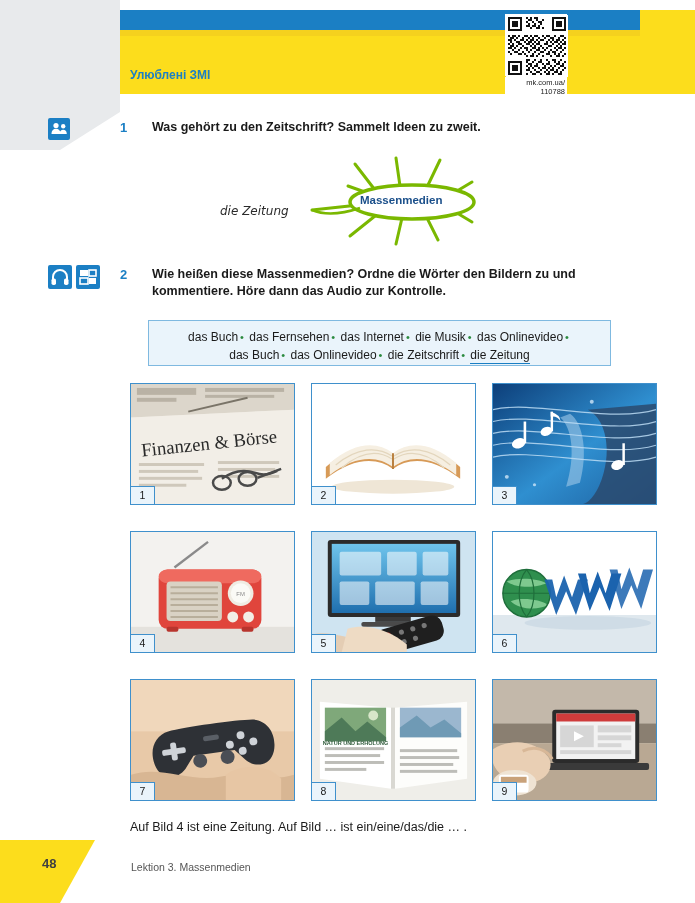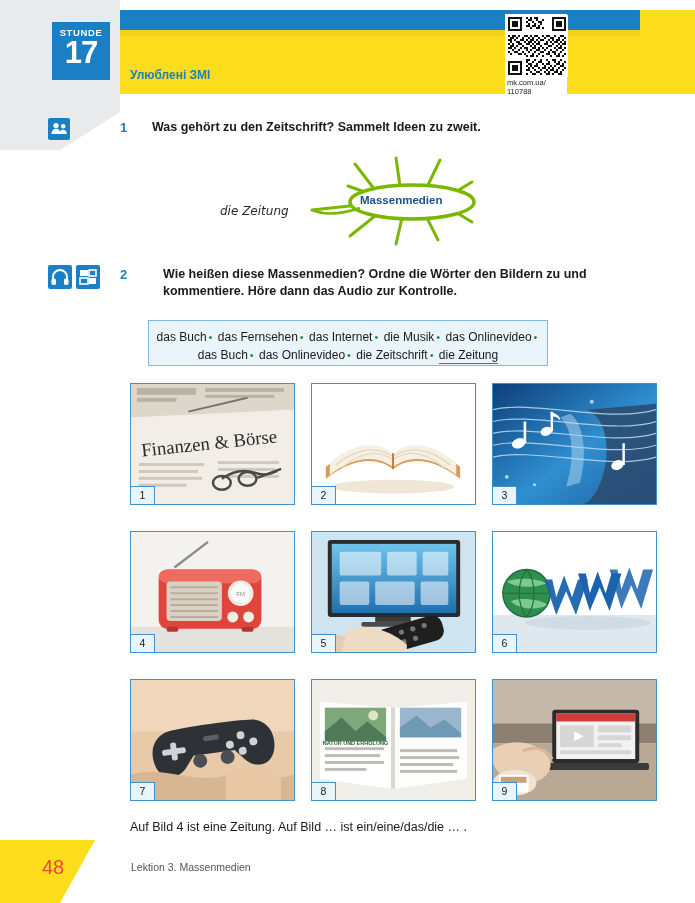--- a/index.html
+++ b/index.html
@@ -86,21 +86,21 @@
     font-size: 12px;
     font-weight: bold;
     color: #1b7fc4;
   }
 
   
   .qr-wrap {
     position: absolute;
     left: 505px; top: 14px;
     width: 62px;
-    text-align: left;
+    text-align: right;
   }
   .qr-box {
     width: 62px; height: 62px;
     background: #ffffff;
     border: 1px solid #ffffff;
   }
   .qr-canvas { display: block; }
   .qr-url {
     font-size: 7.5px;
     color: #222;
@@ -168,31 +168,31 @@
     background: #1b7fc4;
     border-radius: 2px;
   }
   .ex2-num {
     position: absolute;
     left: 120px; top: 267px;
     font-size: 13px; font-weight: bold; color: #1b7fc4;
   }
   .ex2-text {
     position: absolute;
-    left: 163px; top: 266px;
+    left: 152px; top: 266px;
     width: 500px;
     font-size: 12.5px; font-weight: bold; color: #1a1a1a;
     line-height: 17px;
   }
 
   
   .wordbox {
     position: absolute;
     left: 148px; top: 320px;
-    width: 400px; height: 46px;
+    width: 463px; height: 46px;
     background: #eaf4fb;
     border: 1px solid #7fb9e0;
     text-align: center;
     font-size: 12px;
     color: #1a1a1a;
     padding-top: 7px;
     line-height: 18px;
   }
   .wb-dot { color: #2a8a3e; font-size: 11px; padding: 0 2px; }
   .wb-underline {
@@ -249,23 +249,23 @@
   .footer-tri {
     position: absolute;
     left: 0; top: 840px;
     width: 115px; height: 63px;
     background: #fcdd1c;
     clip-path: polygon(0 0, 95px 0, 60px 63px, 0 63px);
   }
   .page-num {
     position: absolute;
     left: 42px; top: 856px;
-    font-size: 20px;
-    font-weight: normal;
-    color: #ef4444;
+    font-size: 13px;
+    font-weight: bold;
+    color: #404040;
   }
   .footer-text {
     position: absolute;
     left: 118px; top: 861px;
     font-size: 10.5px;
     color: #555555;
     margin-left: 13px;
   }
 
   
@@ -274,24 +274,20 @@
 </head>
 <body>
 
 <div class="header">
   <div class="hdr-blue-bar"></div>
   <div class="hdr-yellow-bar"></div>
   <div class="hdr-yellow-block"></div>
   <div class="hdr-yellow-notch"></div>
   <div class="hdr-grey-tri"></div>
 
-  <div class="stunde-box">
-    <span class="stunde-label">STUNDE</span>
-    <span class="stunde-num">17</span>
-  </div>
 
   <div class="hdr-sub">Улюблені ЗМІ</div>
 
   <div class="qr-wrap">
     <div class="qr-box">
       <svg class="qr-canvas" width="62" height="62" viewBox="0 0 31 31" shape-rendering="crispEdges">
         <rect width="31" height="31" fill="#fff"></rect>
         <g fill="#111">
           <rect x="1" y="1" width="7" height="7"></rect>
             <rect x="2" y="2" width="5" height="5" fill="#fff"></rect>

